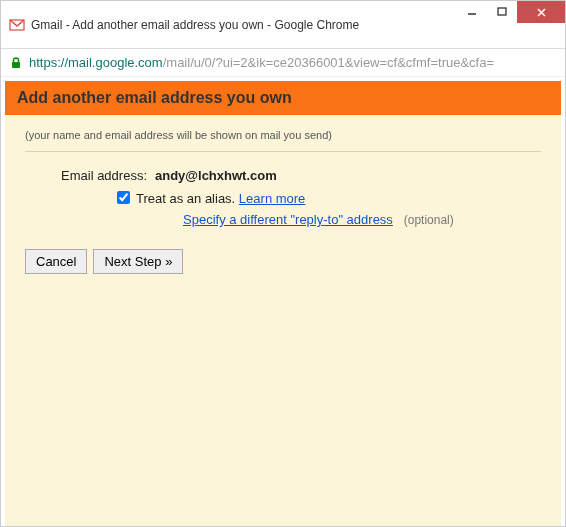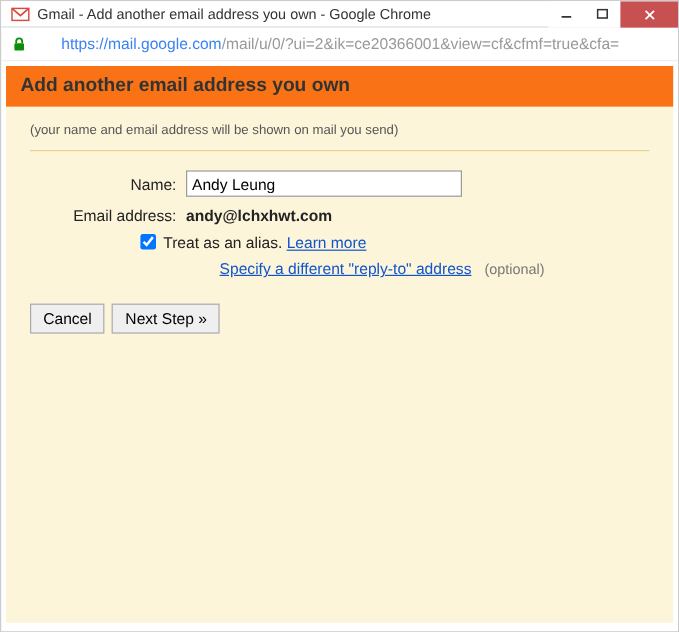--- a/index.html
+++ b/index.html
@@ -1,30 +1,30 @@
 <!DOCTYPE html>
 <html><head>
 <meta charset="utf-8">
 <style>
 * { box-sizing: border-box; margin: 0; padding: 0; }
 body { font-family: Arial, sans-serif; background: #fff; width: 566px; height: 527px; overflow: hidden; border: 1px solid #ccc; }
 
-.titlebar { height: 22px; display: flex; align-items: center; background: #fff; border-bottom: 1px solid #ddd; position: relative; }
+.titlebar { height: 48px; display: flex; align-items: center; background: #fff; border-bottom: 1px solid #ddd; position: relative; }
 .titlebar-icon { margin: 0 6px 0 8px; width: 16px; height: 16px; display: flex; align-items: center; justify-content: center; }
 .titlebar-title { font-size: 12px; color: #333; flex: 0 1 auto; white-space: nowrap; overflow: hidden; }
 .win-controls { position: absolute; right: 0; top: 0; display: flex; height: 22px; }
 .win-btn { width: 30px; height: 22px; display: flex; align-items: center; justify-content: center; font-size: 12px; cursor: pointer; }
 .win-min { background: #fff; }
 .win-max { background: #fff; }
 .win-close { background: #c75050; color: #fff; width: 48px; }
 
 .urlbar { height: 28px; display: flex; align-items: center; padding: 0 8px; border-bottom: 1px solid #eee; }
 .lock-icon { width: 14px; height: 14px; margin-right: 6px; }
 .url { font-size: 13px; white-space: nowrap; overflow: hidden; }
-.url-secure { color: #3b82f6; margin-left: 22px; }
+.url-secure { color: #0f766e; }
 .url-rest { color: #999; }
 
 .content-outer { padding: 4px; }
 .header-band { background: #f97316; padding: 8px 12px; font-size: 16px; font-weight: bold; color: #333; }
 .content-body { background: #fdf5da; padding: 14px 20px 20px 20px; min-height: 430px; }
 .intro-title { font-size: 13px; font-weight: bold; color: #222; margin-bottom: 2px; }
 .intro-sub { font-size: 11px; color: #555; margin-bottom: 10px; }
 .divider { border: none; border-top: 1px solid #e6d38f; margin-bottom: 16px; }
 
 .form-row { display: flex; align-items: center; margin-bottom: 8px; font-size: 13px; }
@@ -89,26 +89,20 @@
 </div>
 
 <div class="content-outer">
   <div class="header-band">
     <span>Add another email address you own</span>
   </div>
   <div class="content-body">
     <div class="intro-sub">(your name and email address will be shown on mail you send)</div>
     <hr class="divider">
 
-    <div class="form-row">
-      <div class="form-label">Name:</div>
-      <div class="form-value">
-        <input type="text" class="text-input" value="Andy Leung" style="">
-      </div>
-    </div>
 
     <div class="form-row">
       <div class="form-label">Email address:</div>
       <div class="form-value">
         <span class="email-static">andy@lchxhwt.com</span>
       </div>
     </div>
 
     <div class="alias-row">
       <input type="checkbox" checked="" style="">

